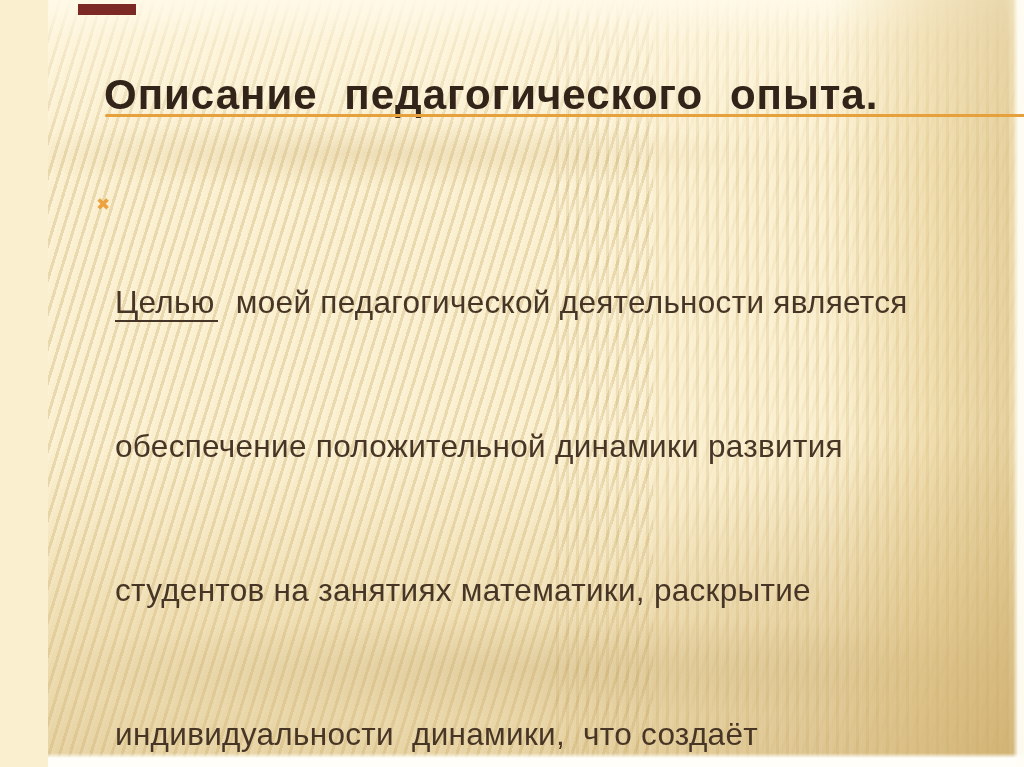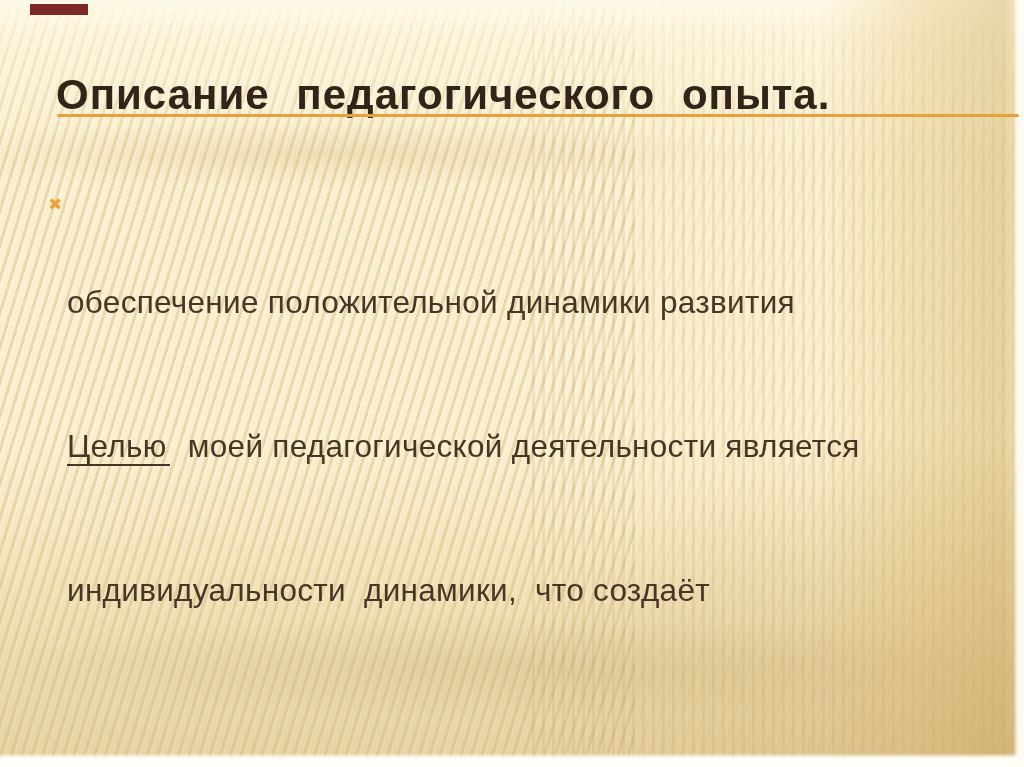--- a/index.html
+++ b/index.html
@@ -1,21 +1,21 @@
 <!DOCTYPE html>
 <html><head>
 <meta charset="utf-8">
 <style>
   html,body{margin:0;padding:0;}
   body{
     width:1024px;height:767px;position:relative;overflow:hidden;
     font-family:"Liberation Sans","DejaVu Sans",sans-serif;
     background:#faefce;
   }
-  .slide{position:absolute;inset:0;}
+  .slide{position:absolute;inset:0;margin-left:48px;}
   
   .bg{
     position:absolute;inset:0;
     background-color:#faefce;
     background-image:
       
       linear-gradient(to left, rgba(255,253,245,0.95) 0px, rgba(255,253,245,0.95) 6px, rgba(255,255,255,0) 11px),
       
       linear-gradient(to top, #fffef9 0px, #fffef9 9px, rgba(255,255,255,0) 14px),
       
@@ -78,22 +78,23 @@
   <div class="bg"></div>
 
   <div class="red-bar"></div>
 
   <h1 class="title">Описание педагогического опыта.</h1>
   <div class="title-rule"></div>
 
   <span class="bullet-marker">✖</span>
 
   <div class="body-text">
+    <div><span class="lead">Целью</span><span>  моей педагогической деятельности является</span></div>
     <div>обеспечение положительной динамики развития</div>
-    <div><span class="lead">Целью</span><span>  моей педагогической деятельности является</span></div>
+    <div>студентов на занятиях математики, раскрытие</div>
     <div>индивидуальности  динамики,  что создаёт</div>
     
     
     
     
   </div>
 
 </div>
 
 </body></html>

